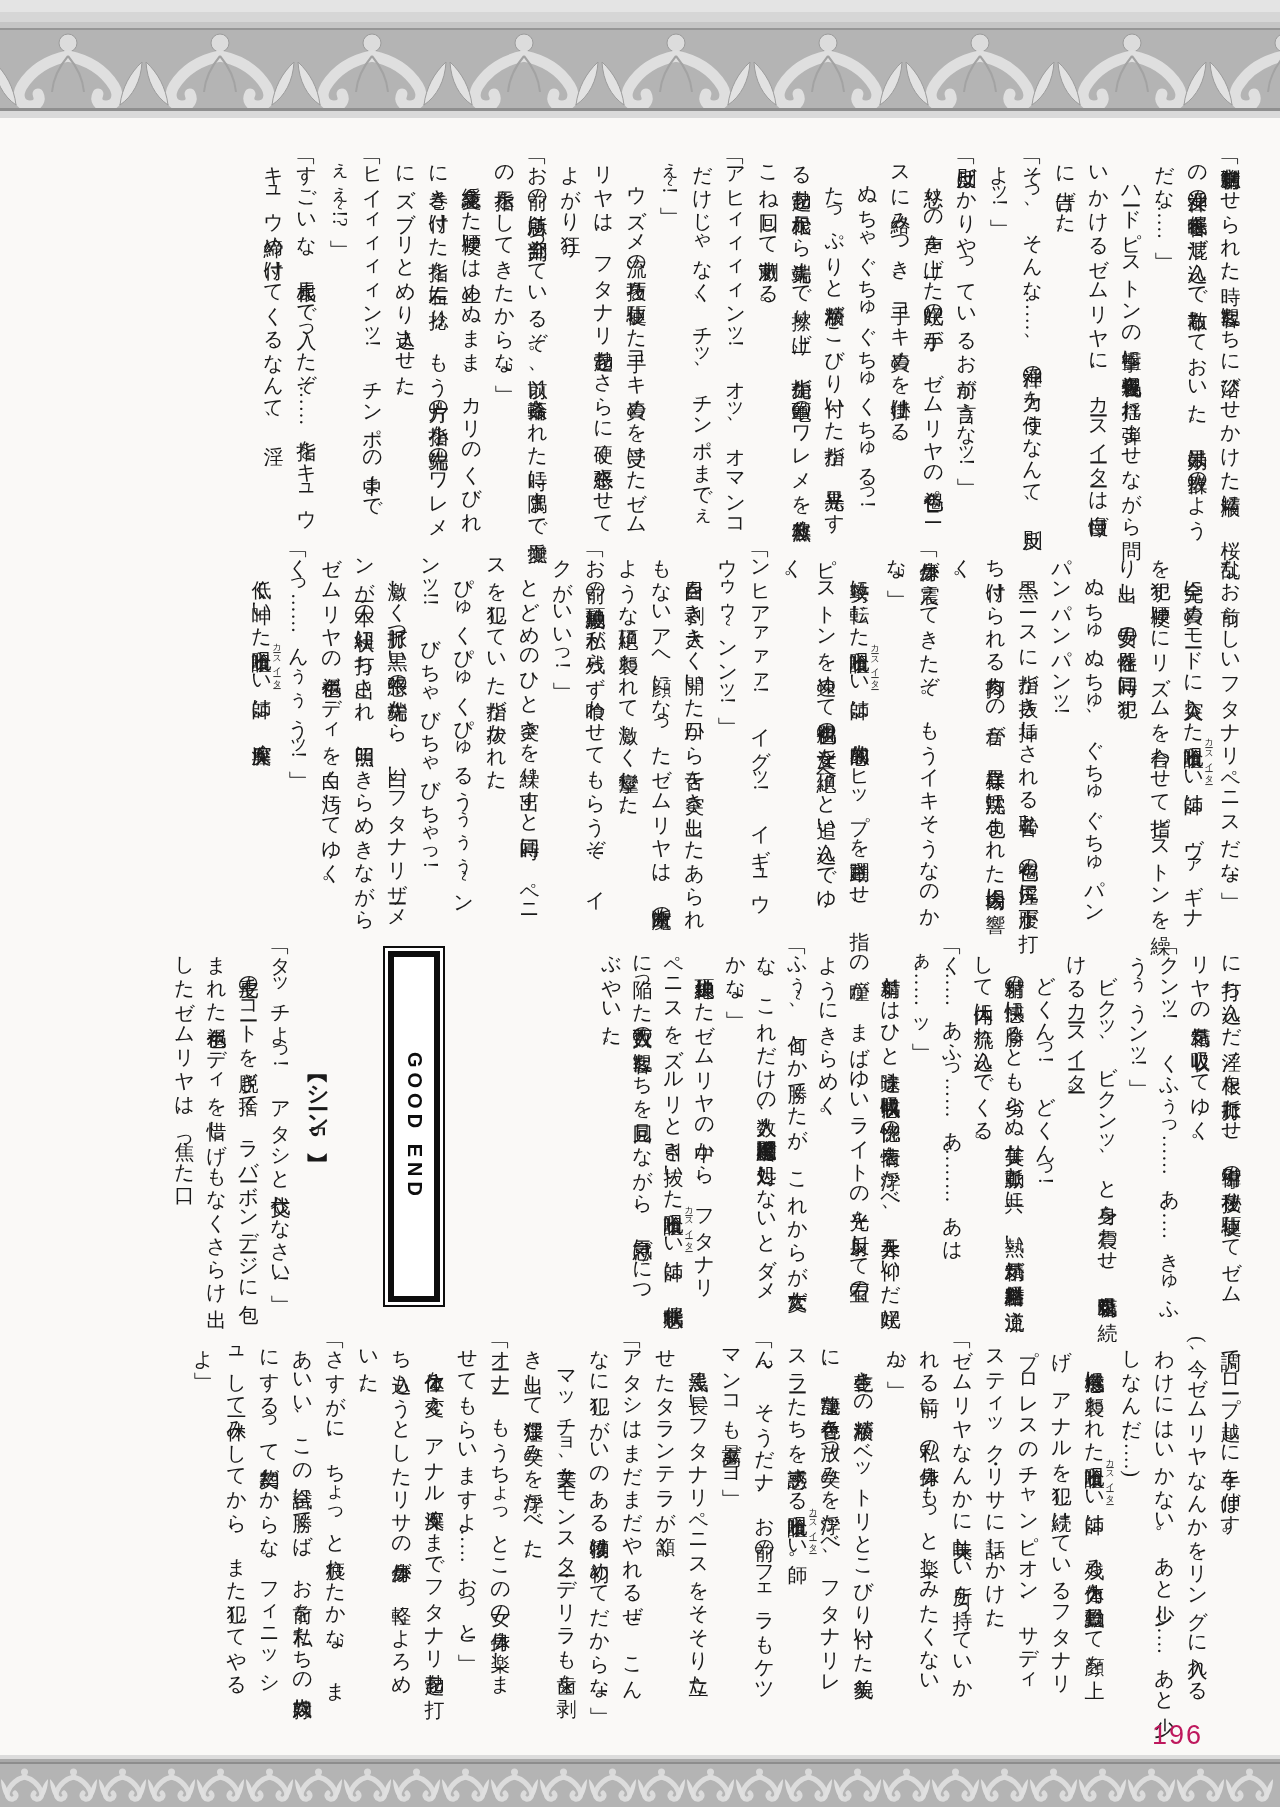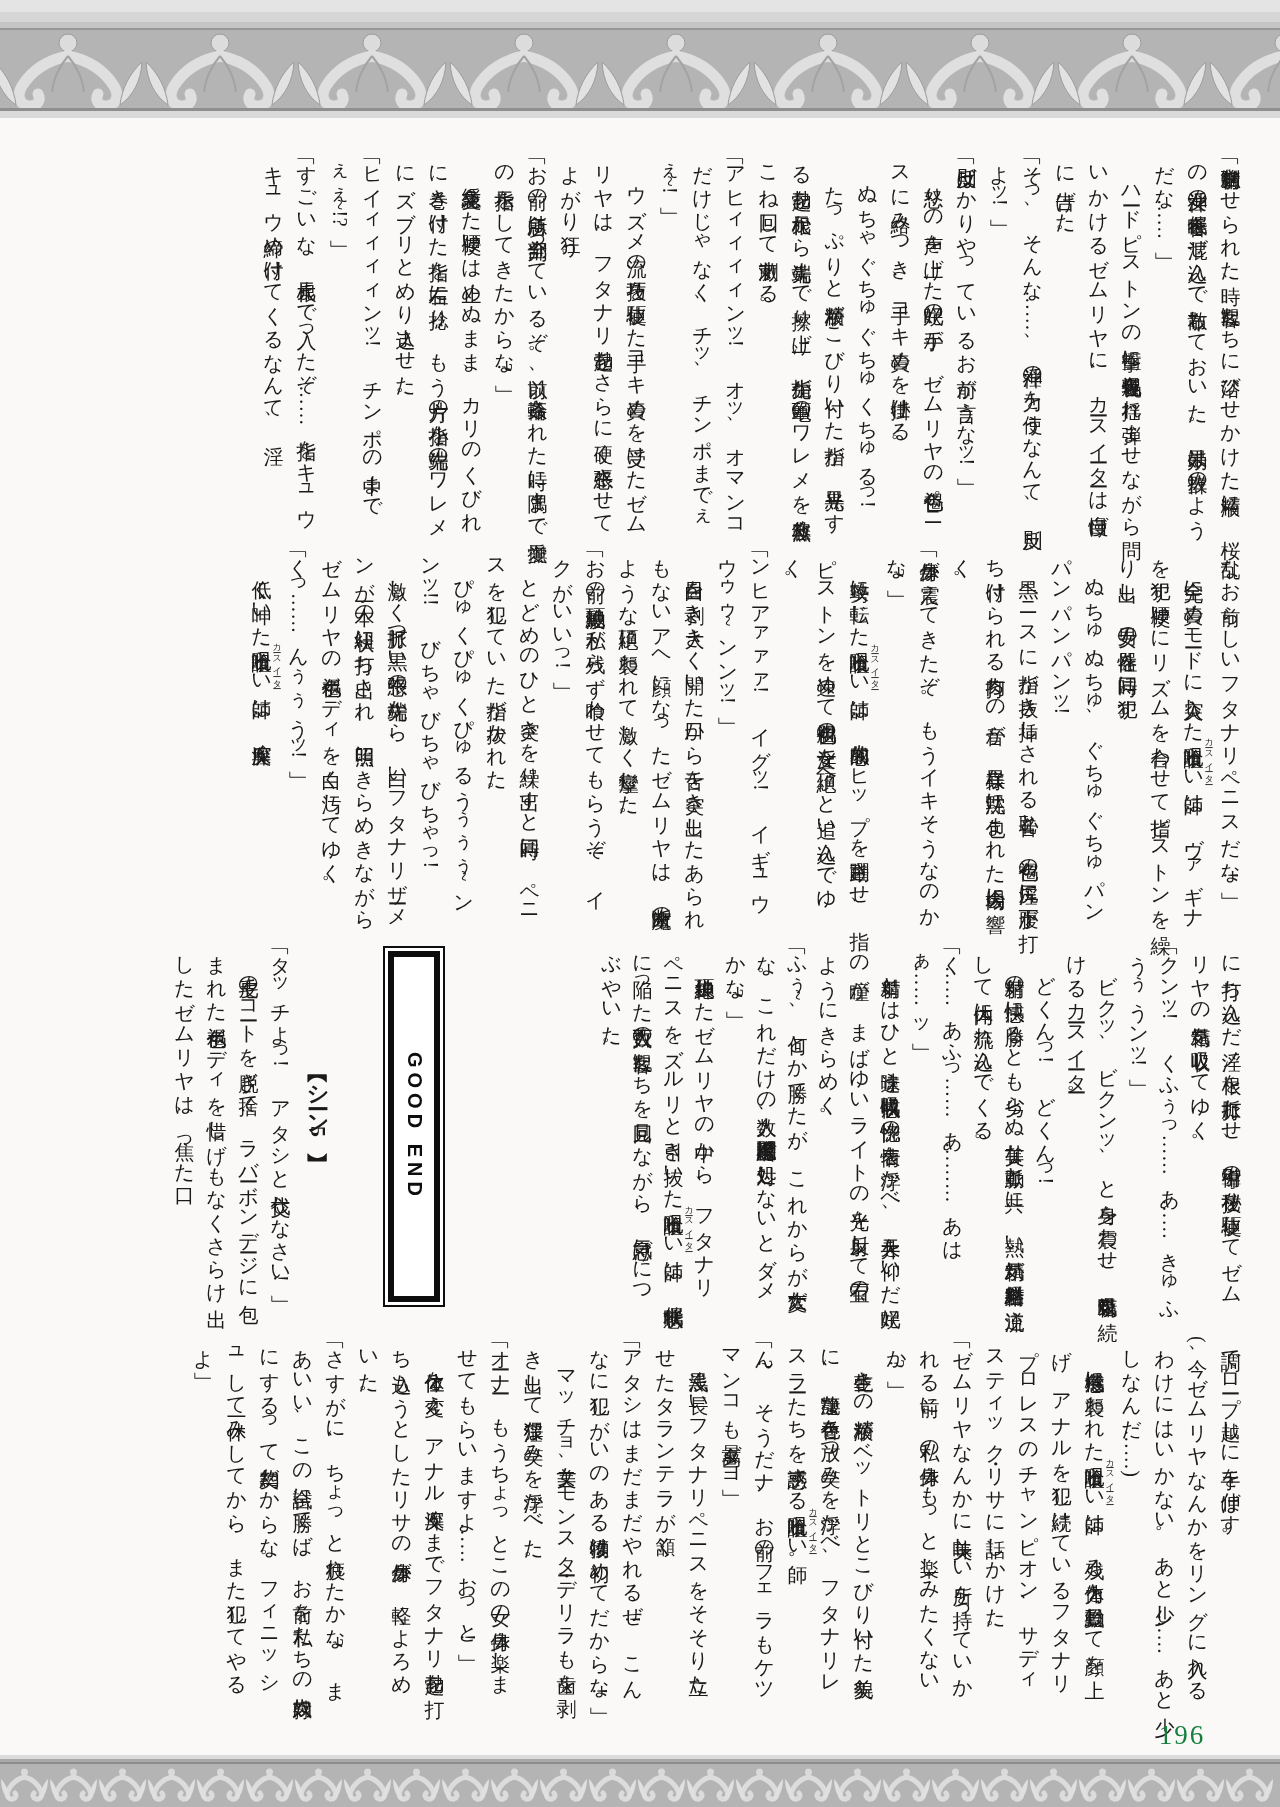--- a/index.html
+++ b/index.html
@@ -33,23 +33,22 @@
     white-space:nowrap;
   }
   .scene-heading{
     position:absolute;left:299px;top:942px;height:369px;width:34px;
     writing-mode:vertical-rl;text-orientation:mixed;
     padding-top:126px;box-sizing:border-box;
     font-size:22px;font-weight:bold;letter-spacing:2px;
   }
   .page-number{
     position:absolute;left:1152px;top:1720px;width:60px;
-    font-size:27px;color:#15803d;letter-spacing:2px;
-    font-family:Liberation Serif, serif;
-    text-align:center;
+    font-size:27px;color:#be185d;letter-spacing:2px;
+    font-family:Liberation Sans, sans-serif;
   }
   .border-svg{position:absolute;left:0;display:block;}
   #topBorder{top:0;}
   #bottomBorder{top:1755px;}
 </style>
 </head>
 <body>
 
 <div class="page">
 

